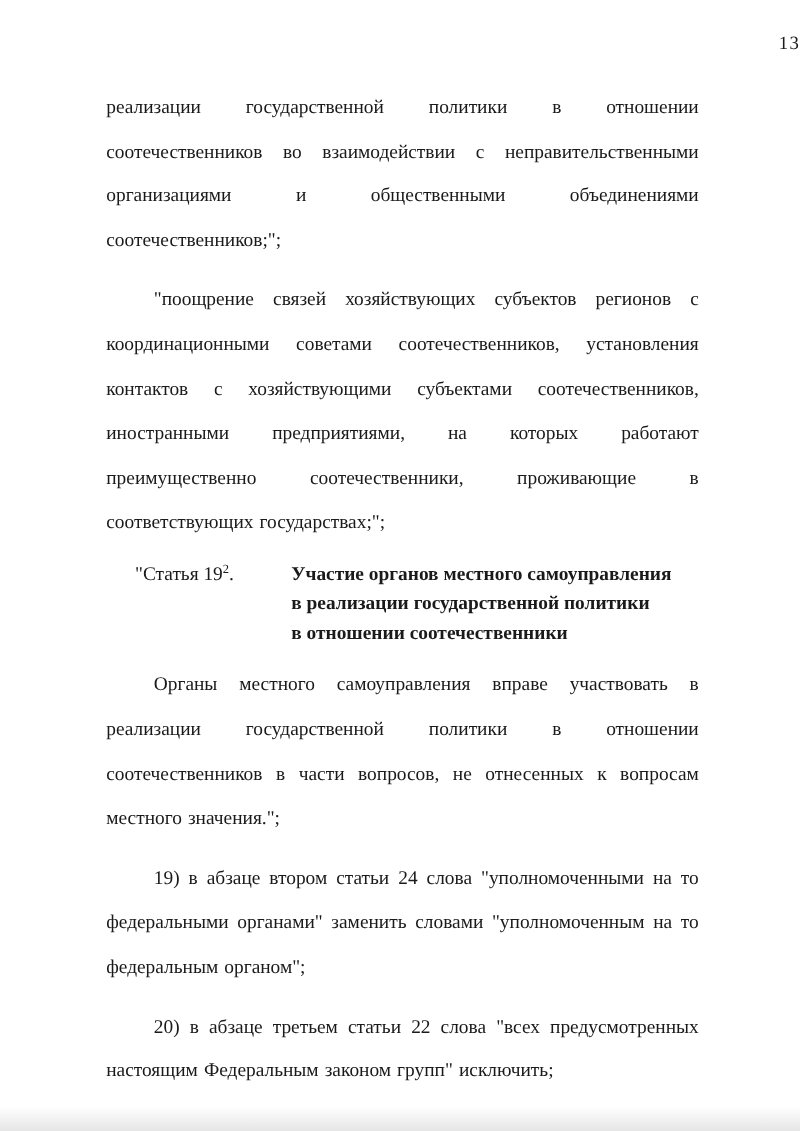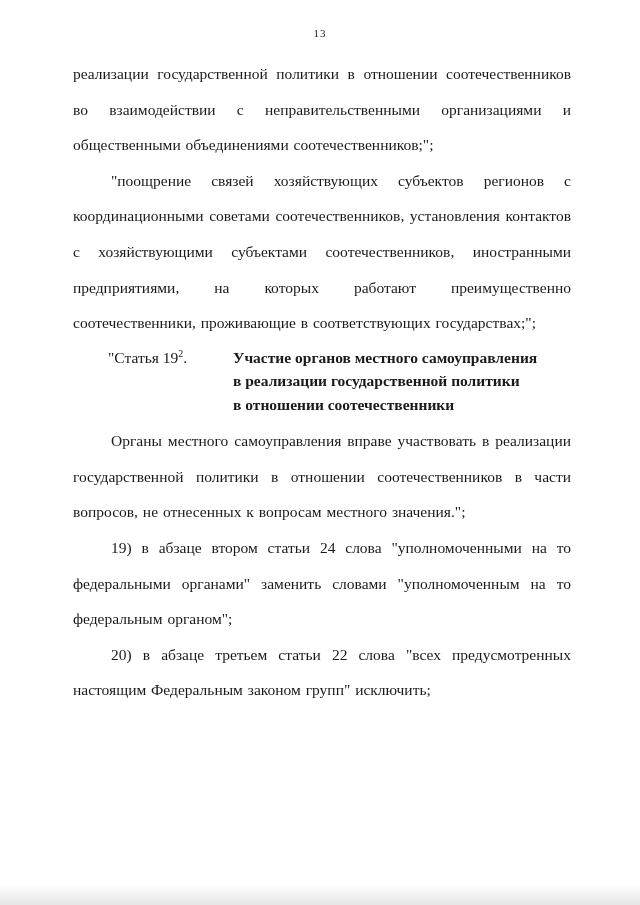--- a/index.html
+++ b/index.html
@@ -14,35 +14,35 @@
     background: #ffffff;
     overflow: hidden;
     font-family: "Liberation Serif", serif;
     color: #1a1a1a;
   }
   .page-number {
     position: absolute;
     top: 27px;
     left: 0;
     right: 0;
-    text-align: center;
-    font-size: 11px;
+    text-align: right;
+    font-size: 15px;
     letter-spacing: 1px;
   }
   .content {
     position: absolute;
     top: 56px;
     left: 73px;
     width: 498px;
     font-size: 15.5px;
     line-height: 35.6px;
     text-align: justify;
   }
   .para {
-    margin: 0;
+    margin: 12px;
     padding: 0;
     word-spacing: 1px;
   }
   .indent {
     text-indent: 38px;
   }
   sup {
     font-size: 10px;
     line-height: 0;
     vertical-align: 6px;

